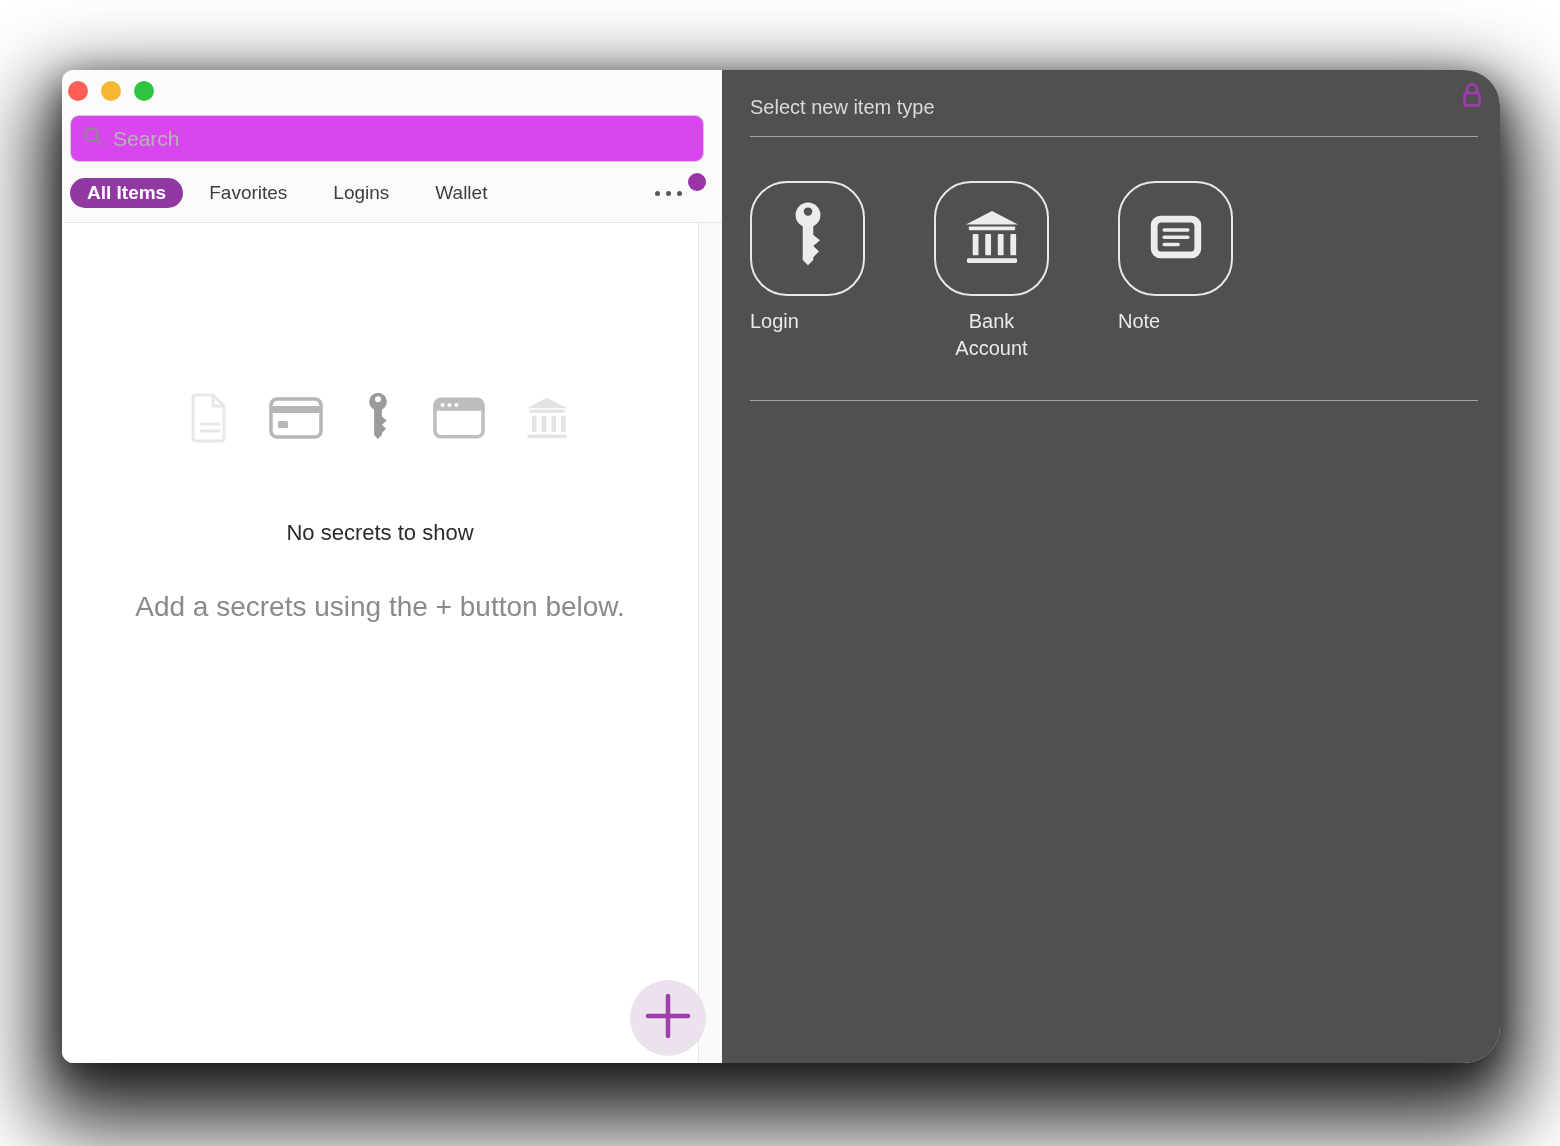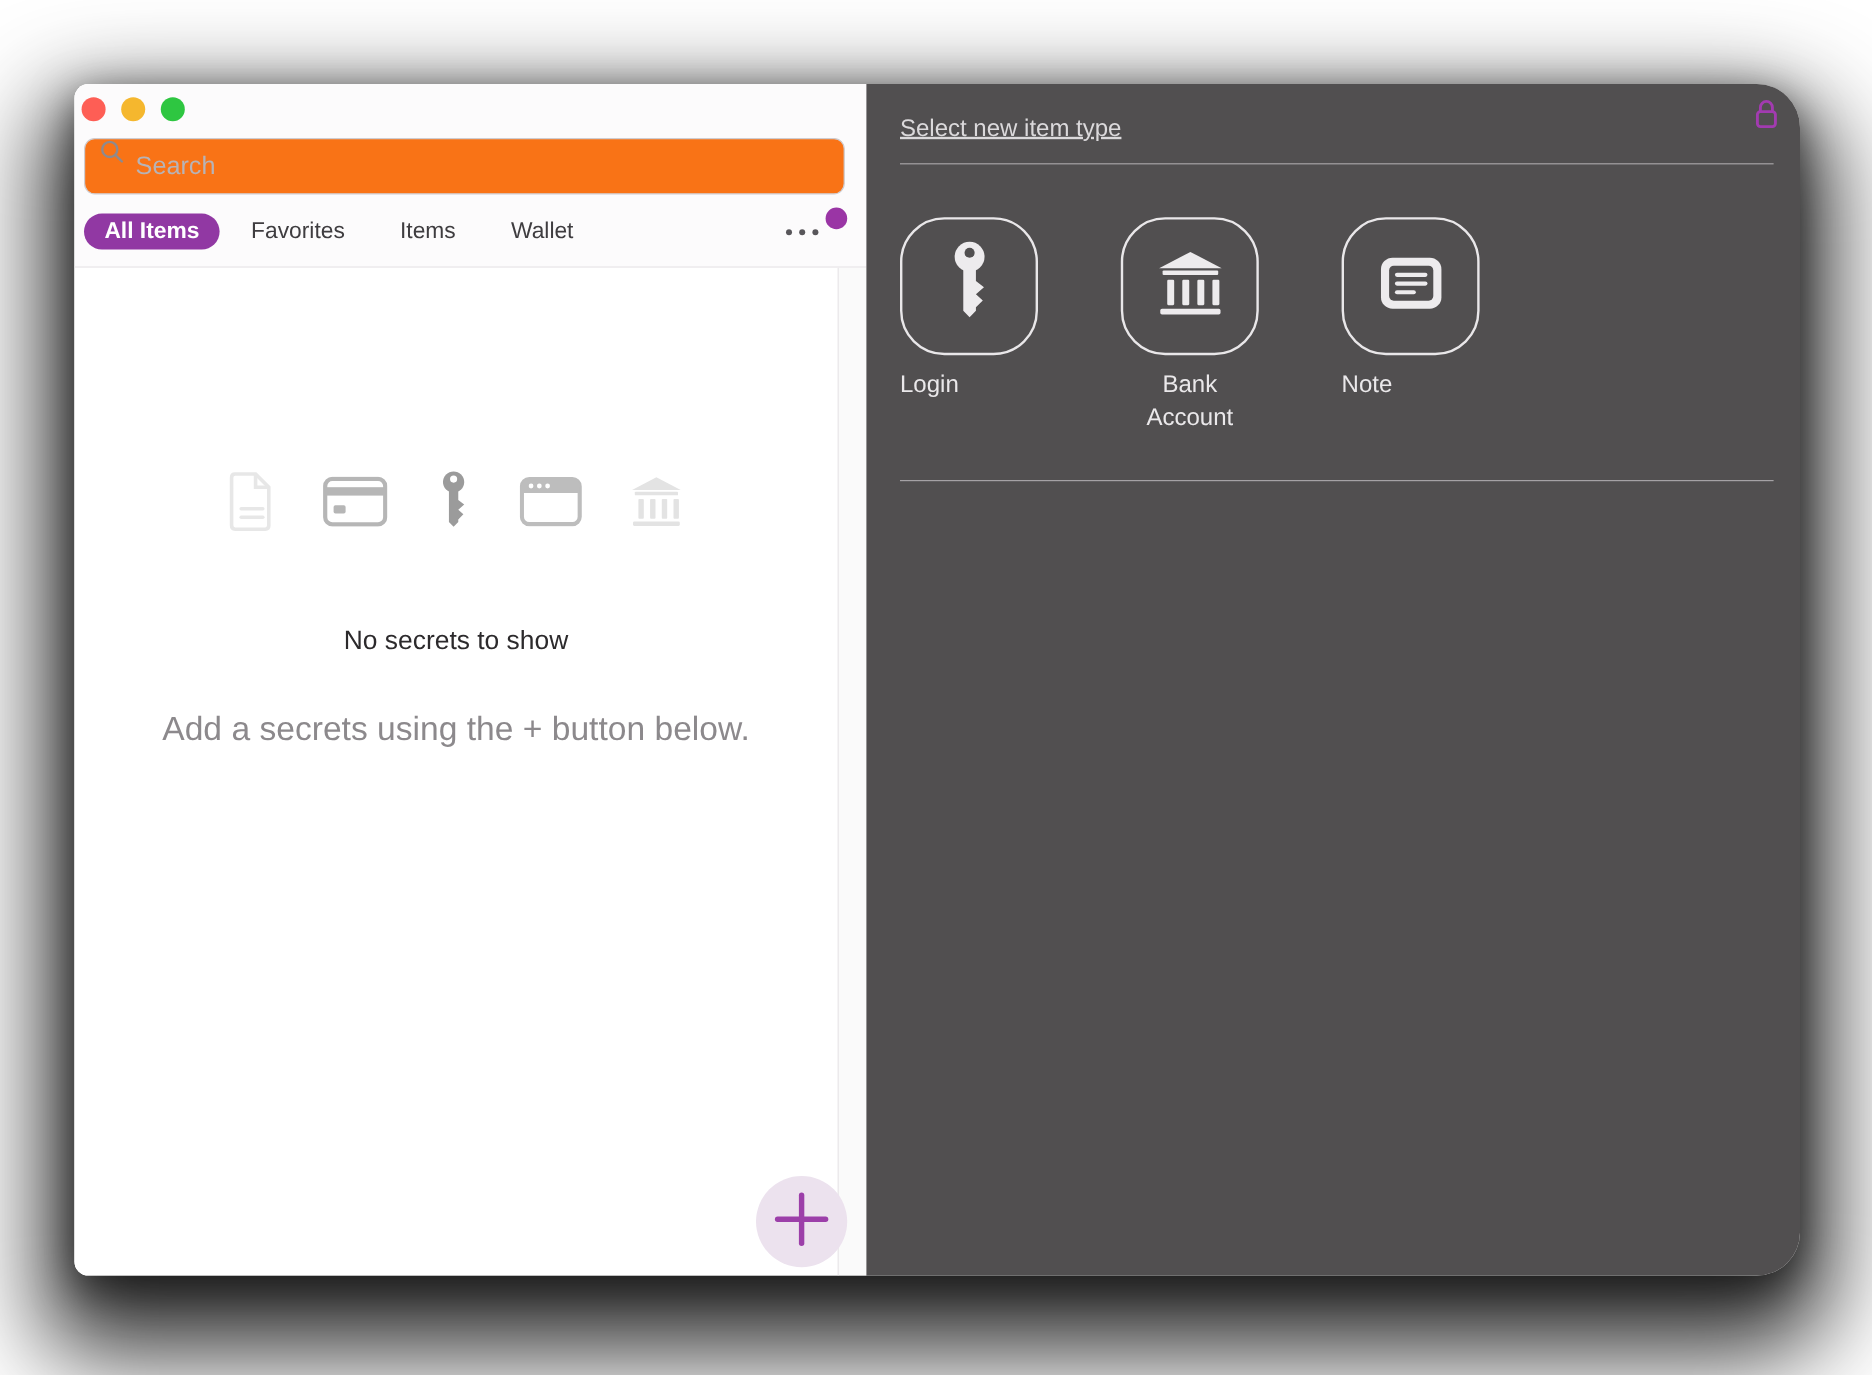--- a/index.html
+++ b/index.html
@@ -11,22 +11,22 @@
     border-radius:12px 36px 36px 12px; overflow:hidden; display:flex;
     box-shadow:0 40px 80px 25px rgba(0,0,0,.8), 0 10px 35px rgba(0,0,0,.55);
   }
 
   
   .left { width:660px; background:#fff; display:flex; flex-direction:column; position:relative; }
   .lheader { height:153px; background:#fcfbfc; border-bottom:1px solid #e8e5e8; position:relative; }
   .lights { display:flex; gap:13px; padding:11px 0 0 6px; }
   .light { width:20px; height:20px; border-radius:50%; }
   .searchbox {
-    margin:14px 18px 0 8px; height:47px; background:#f97316;
-    border:1px solid #cfccd0; border-radius:9px; display:flex; padding:0 12px;
+    margin:14px 18px 0 8px; height:47px; background:#d946ef;
+    border:1px solid #cfccd0; border-radius:9px; display:flex; align-items:center; padding:0 12px;
   }
   .searchbox input {
     border:none; outline:none; background:transparent; font-size:21px; color:#3c3a3c;
     margin-left:9px; width:100%; font-family:inherit;
   }
   .searchbox input::placeholder { color:#b7b3b7; }
   .tabs { display:flex; align-items:center; margin:15px 0 0 8px; height:32px; }
   .tab { font-size:19px; color:#3f3d40; margin-right:46px; cursor:default; white-space:nowrap; }
   .tab.pill { background:#9138a3; color:#fff; font-weight:700; padding:4px 17px; border-radius:17px; margin-right:26px; }
   .more-dots { margin-left:auto; margin-right:40px; display:flex; gap:6px; }
@@ -41,21 +41,21 @@
   .empty-title { margin-top:71px; font-size:22px; font-weight:400; color:#2c2a2c; }
   .empty-sub { margin-top:45px; font-size:28px; color:#8c898c; }
 
   .fab {
     position:absolute; left:568px; top:910px; width:76px; height:76px; border-radius:50%;
     background:#ece2ee; display:flex; align-items:center; justify-content:center; cursor:pointer;
   }
 
   
   .dialog { flex:1; background:#514f50; position:relative; padding:0 22px 0 28px; }
-  .dlg-title { margin-top:26px; font-size:20px; color:#dbd9db;text-decoration:underline; }
+  .dlg-title { margin-top:26px; font-size:20px; color:#dbd9db; }
   .dlg-hr { border:none; border-top:1px solid #a5a2a5; margin-top:17px; }
   .dlg-hr2 { border:none; border-top:1px solid #a5a2a5; margin-top:38px; }
   .lock { position:absolute; top:12px; right:17px; }
 
   .type-grid { margin-top:44px; display:grid; grid-template-columns:repeat(4,115px); column-gap:69px; row-gap:69px; }
   .type-cell { display:flex; flex-direction:column; align-items:flex-start; cursor:pointer; }
   .tile {
     width:115px; height:115px; border:2.5px solid #e9e7e9; border-radius:37px;
     display:flex; align-items:center; justify-content:center;
   }
@@ -80,21 +80,21 @@
             <circle cx="8.5" cy="8.5" r="6.3" stroke="#8e8a8e" stroke-width="2"></circle>
             <line x1="13.2" y1="13.2" x2="18.6" y2="18.6" stroke="#8e8a8e" stroke-width="2" stroke-linecap="round"></line>
           </svg>
         </span>
         <input type="text" placeholder="Search" style="">
       </div>
 
       <div class="tabs">
         <span class="tab pill">All Items</span>
         <span class="tab">Favorites</span>
-        <span class="tab">Items</span>
+        <span class="tab">Logins</span>
         <span class="tab">Wallet</span>
         <span class="more-dots">
             <i></i>
             <i></i>
             <i></i>
           </span>
       </div>
       <span class="unread-dot"></span>
     </div>
 

